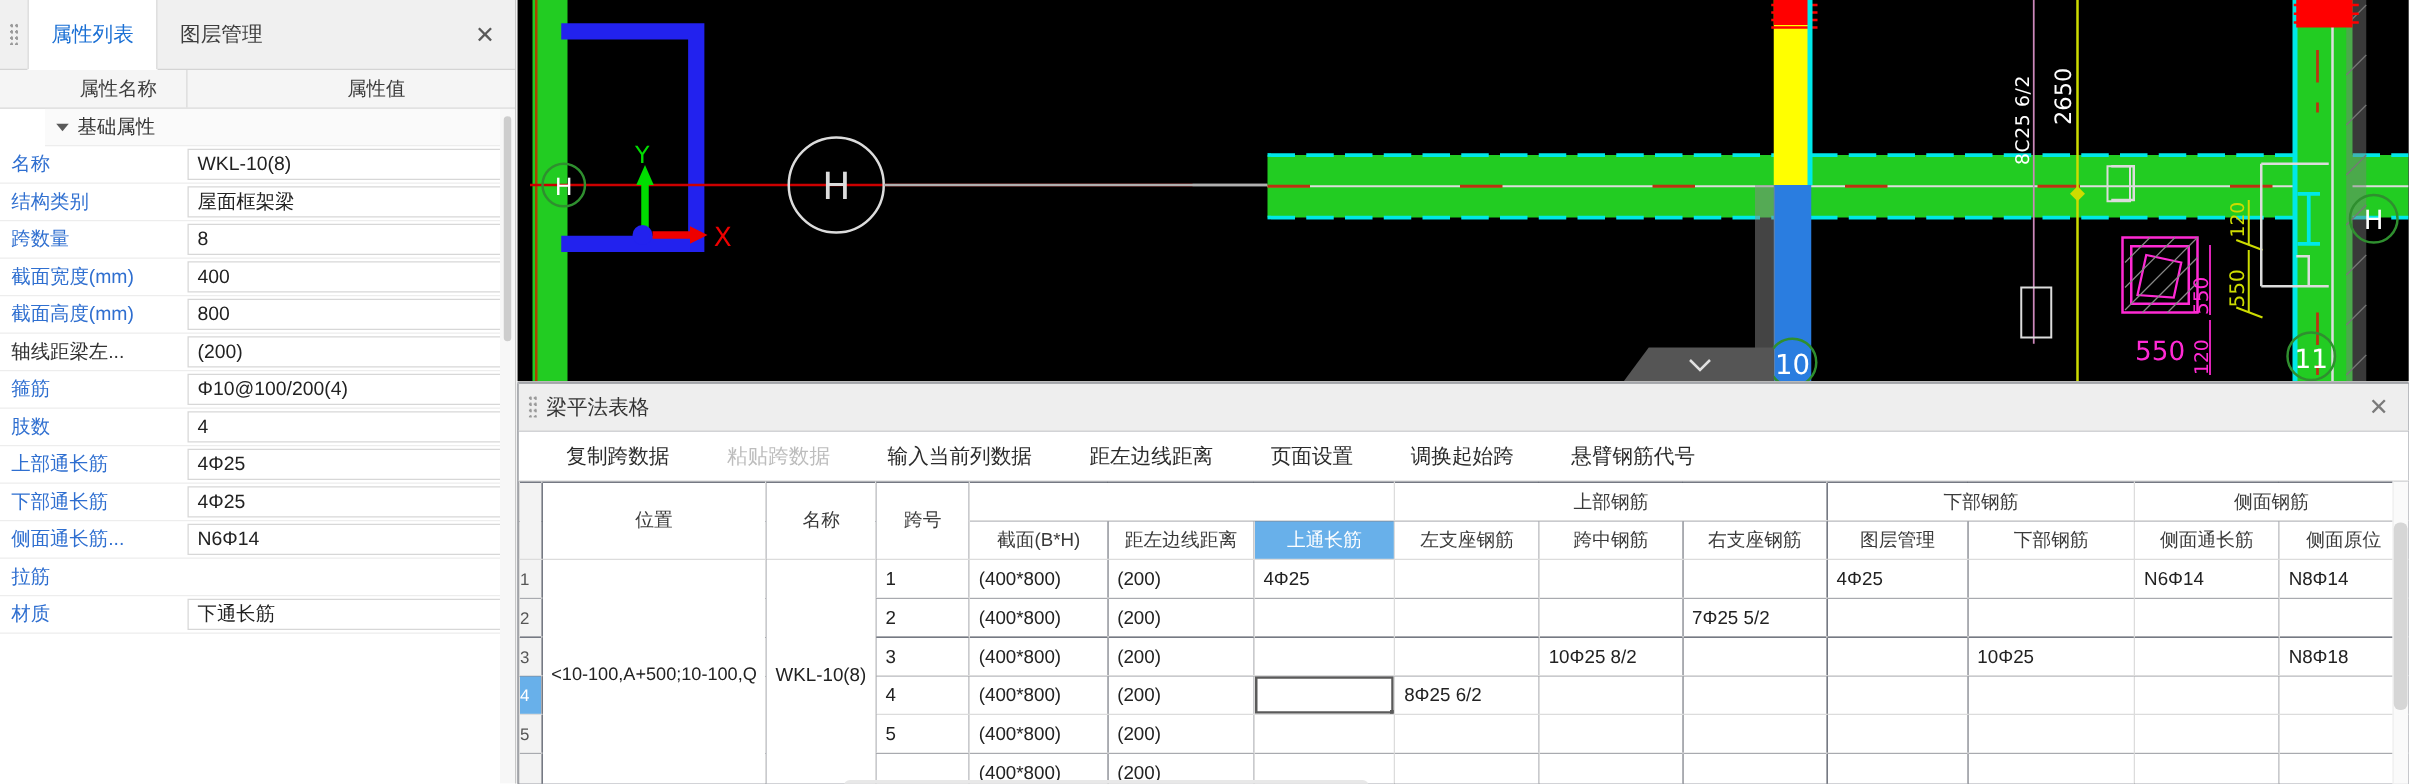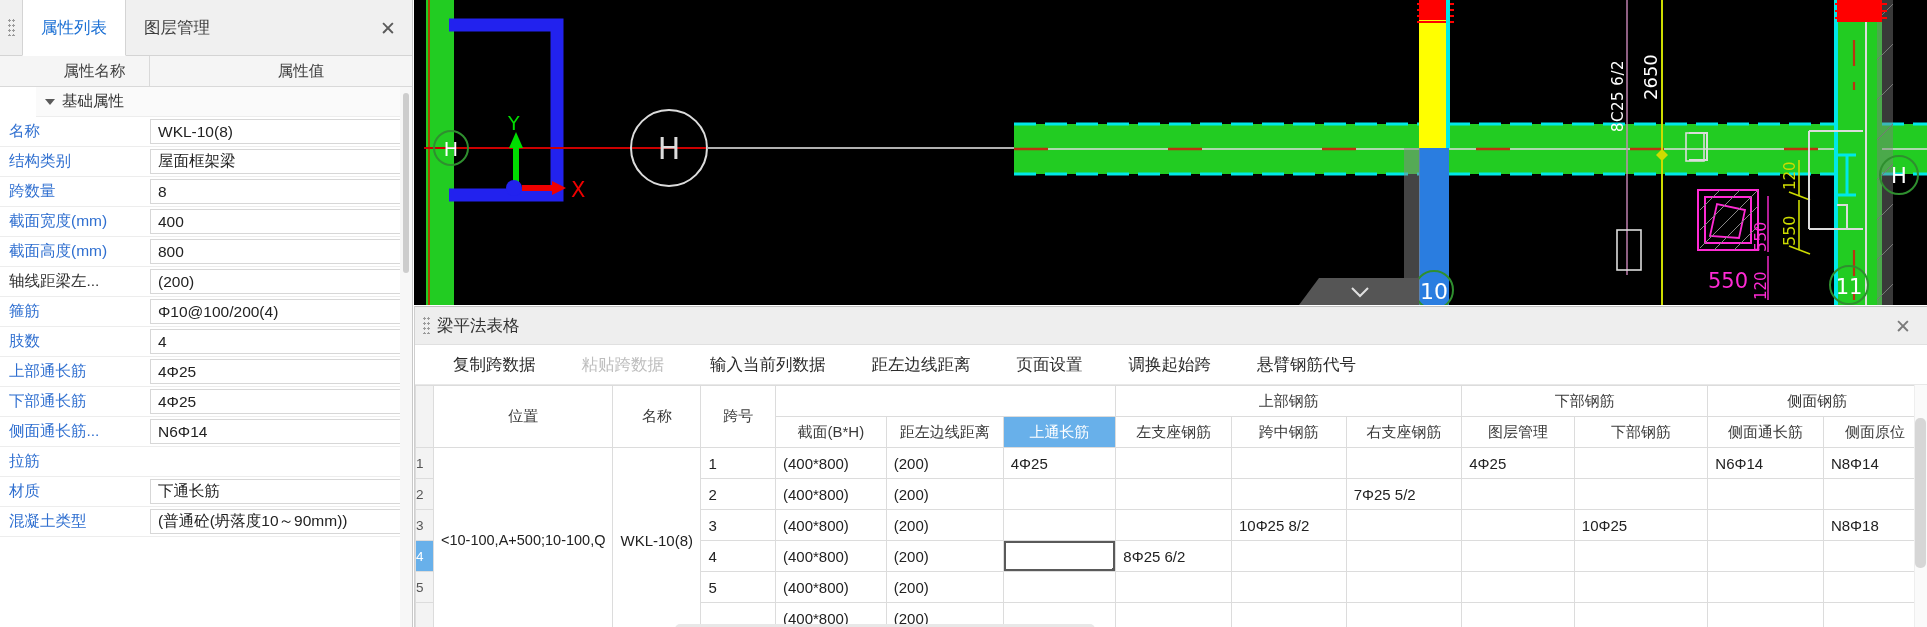--- a/index.html
+++ b/index.html
@@ -262,24 +262,20 @@
           <div class="prop-row">
             <div class="prop-label">侧面通长筋...</div>
             <div class="prop-value">N6Φ14</div>
           </div>
           <div class="prop-row">
             <div class="prop-label">拉筋</div>
           </div>
           <div class="prop-row">
             <div class="prop-label">材质</div>
             <div class="prop-value">下通长筋</div>
-          </div>
-          <div class="prop-row">
-            <div class="prop-label">混凝土类型</div>
-            <div class="prop-value">(普通砼(坍落度10～90mm))</div>
           </div>
         </div>
       <div class="prop-scroll">
           <i></i>
         </div>
     </div>
   </div>
 
   <div id="cad">
     <div class="sb-left"></div>

